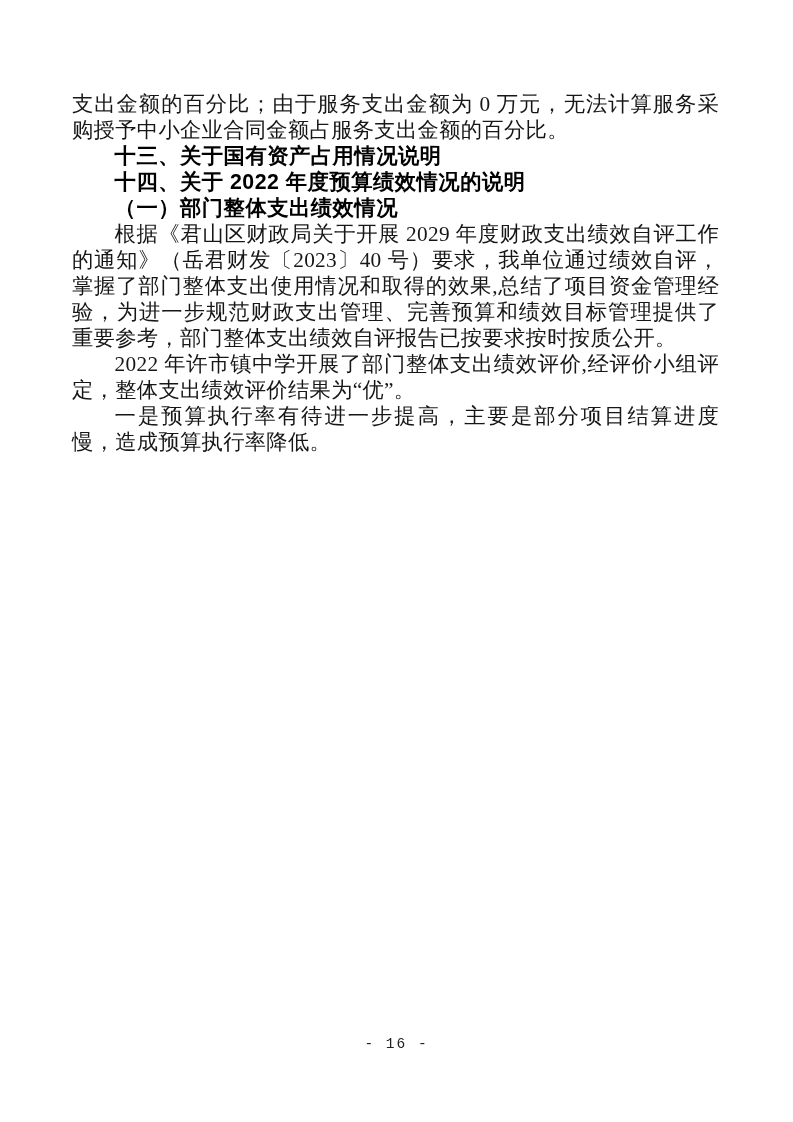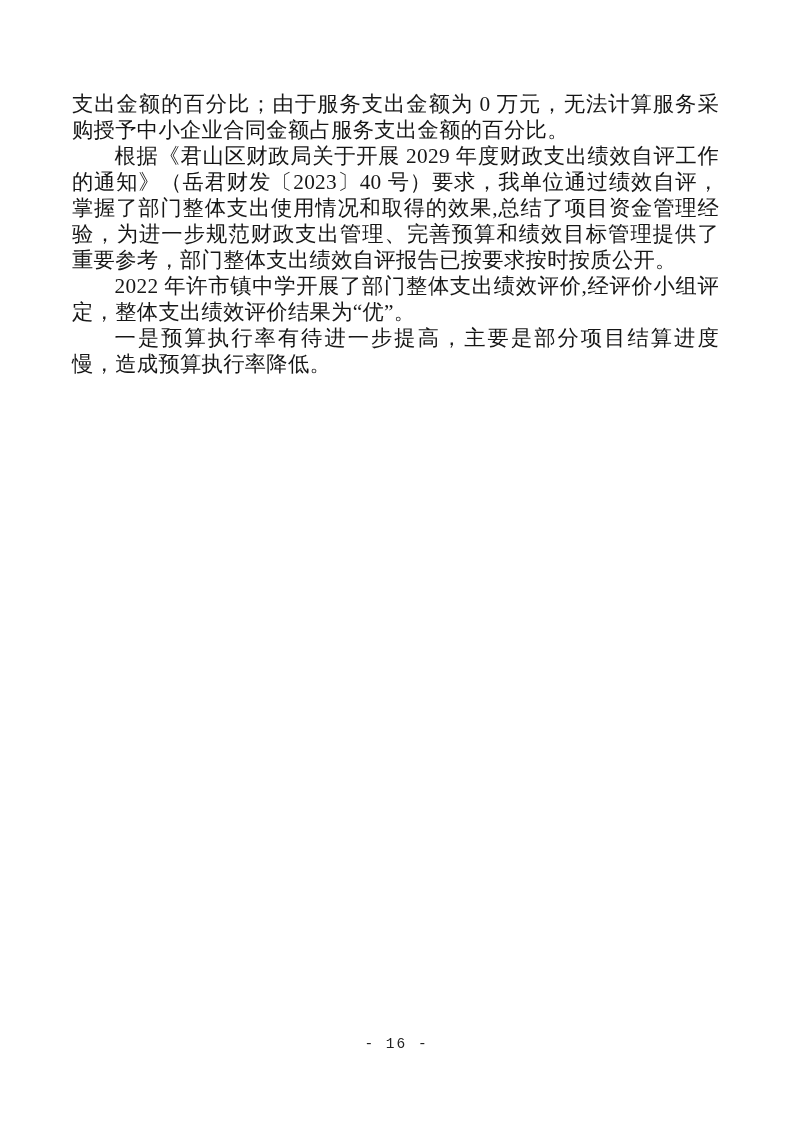--- a/index.html
+++ b/index.html
@@ -55,20 +55,23 @@
     color: #222222;
     letter-spacing: 2px;
   }
 </style>
 </head>
 <body>
 
 <div class="page">
   <div class="content">
     <p class="para">支出金额的百分比；由于服务支出金额为 0 万元，无法计算服务采购授予中小企业合同金额占服务支出金额的百分比。</p>
+    <p class="para heading">十三、关于国有资产占用情况说明</p>
+    <p class="para heading">十四、关于 2022 年度预算绩效情况的说明</p>
+    <p class="para heading">（一）部门整体支出绩效情况</p>
     <p class="para indent">根据《君山区财政局关于开展 2029 年度财政支出绩效自评工作的通知》（岳君财发〔2023〕40 号）要求，我单位通过绩效自评，掌握了部门整体支出使用情况和取得的效果,总结了项目资金管理经验，为进一步规范财政支出管理、完善预算和绩效目标管理提供了重要参考，部门整体支出绩效自评报告已按要求按时按质公开。</p>
     <p class="para indent">2022 年许市镇中学开展了部门整体支出绩效评价,经评价小组评定，整体支出绩效评价结果为“优”。</p>
     <p class="para indent">一是预算执行率有待进一步提高，主要是部分项目结算进度慢，造成预算执行率降低。</p>
   </div>
   <div class="footer">
     <span class="page-number">- 16 -</span>
   </div>
 </div>
 
 </body></html>

